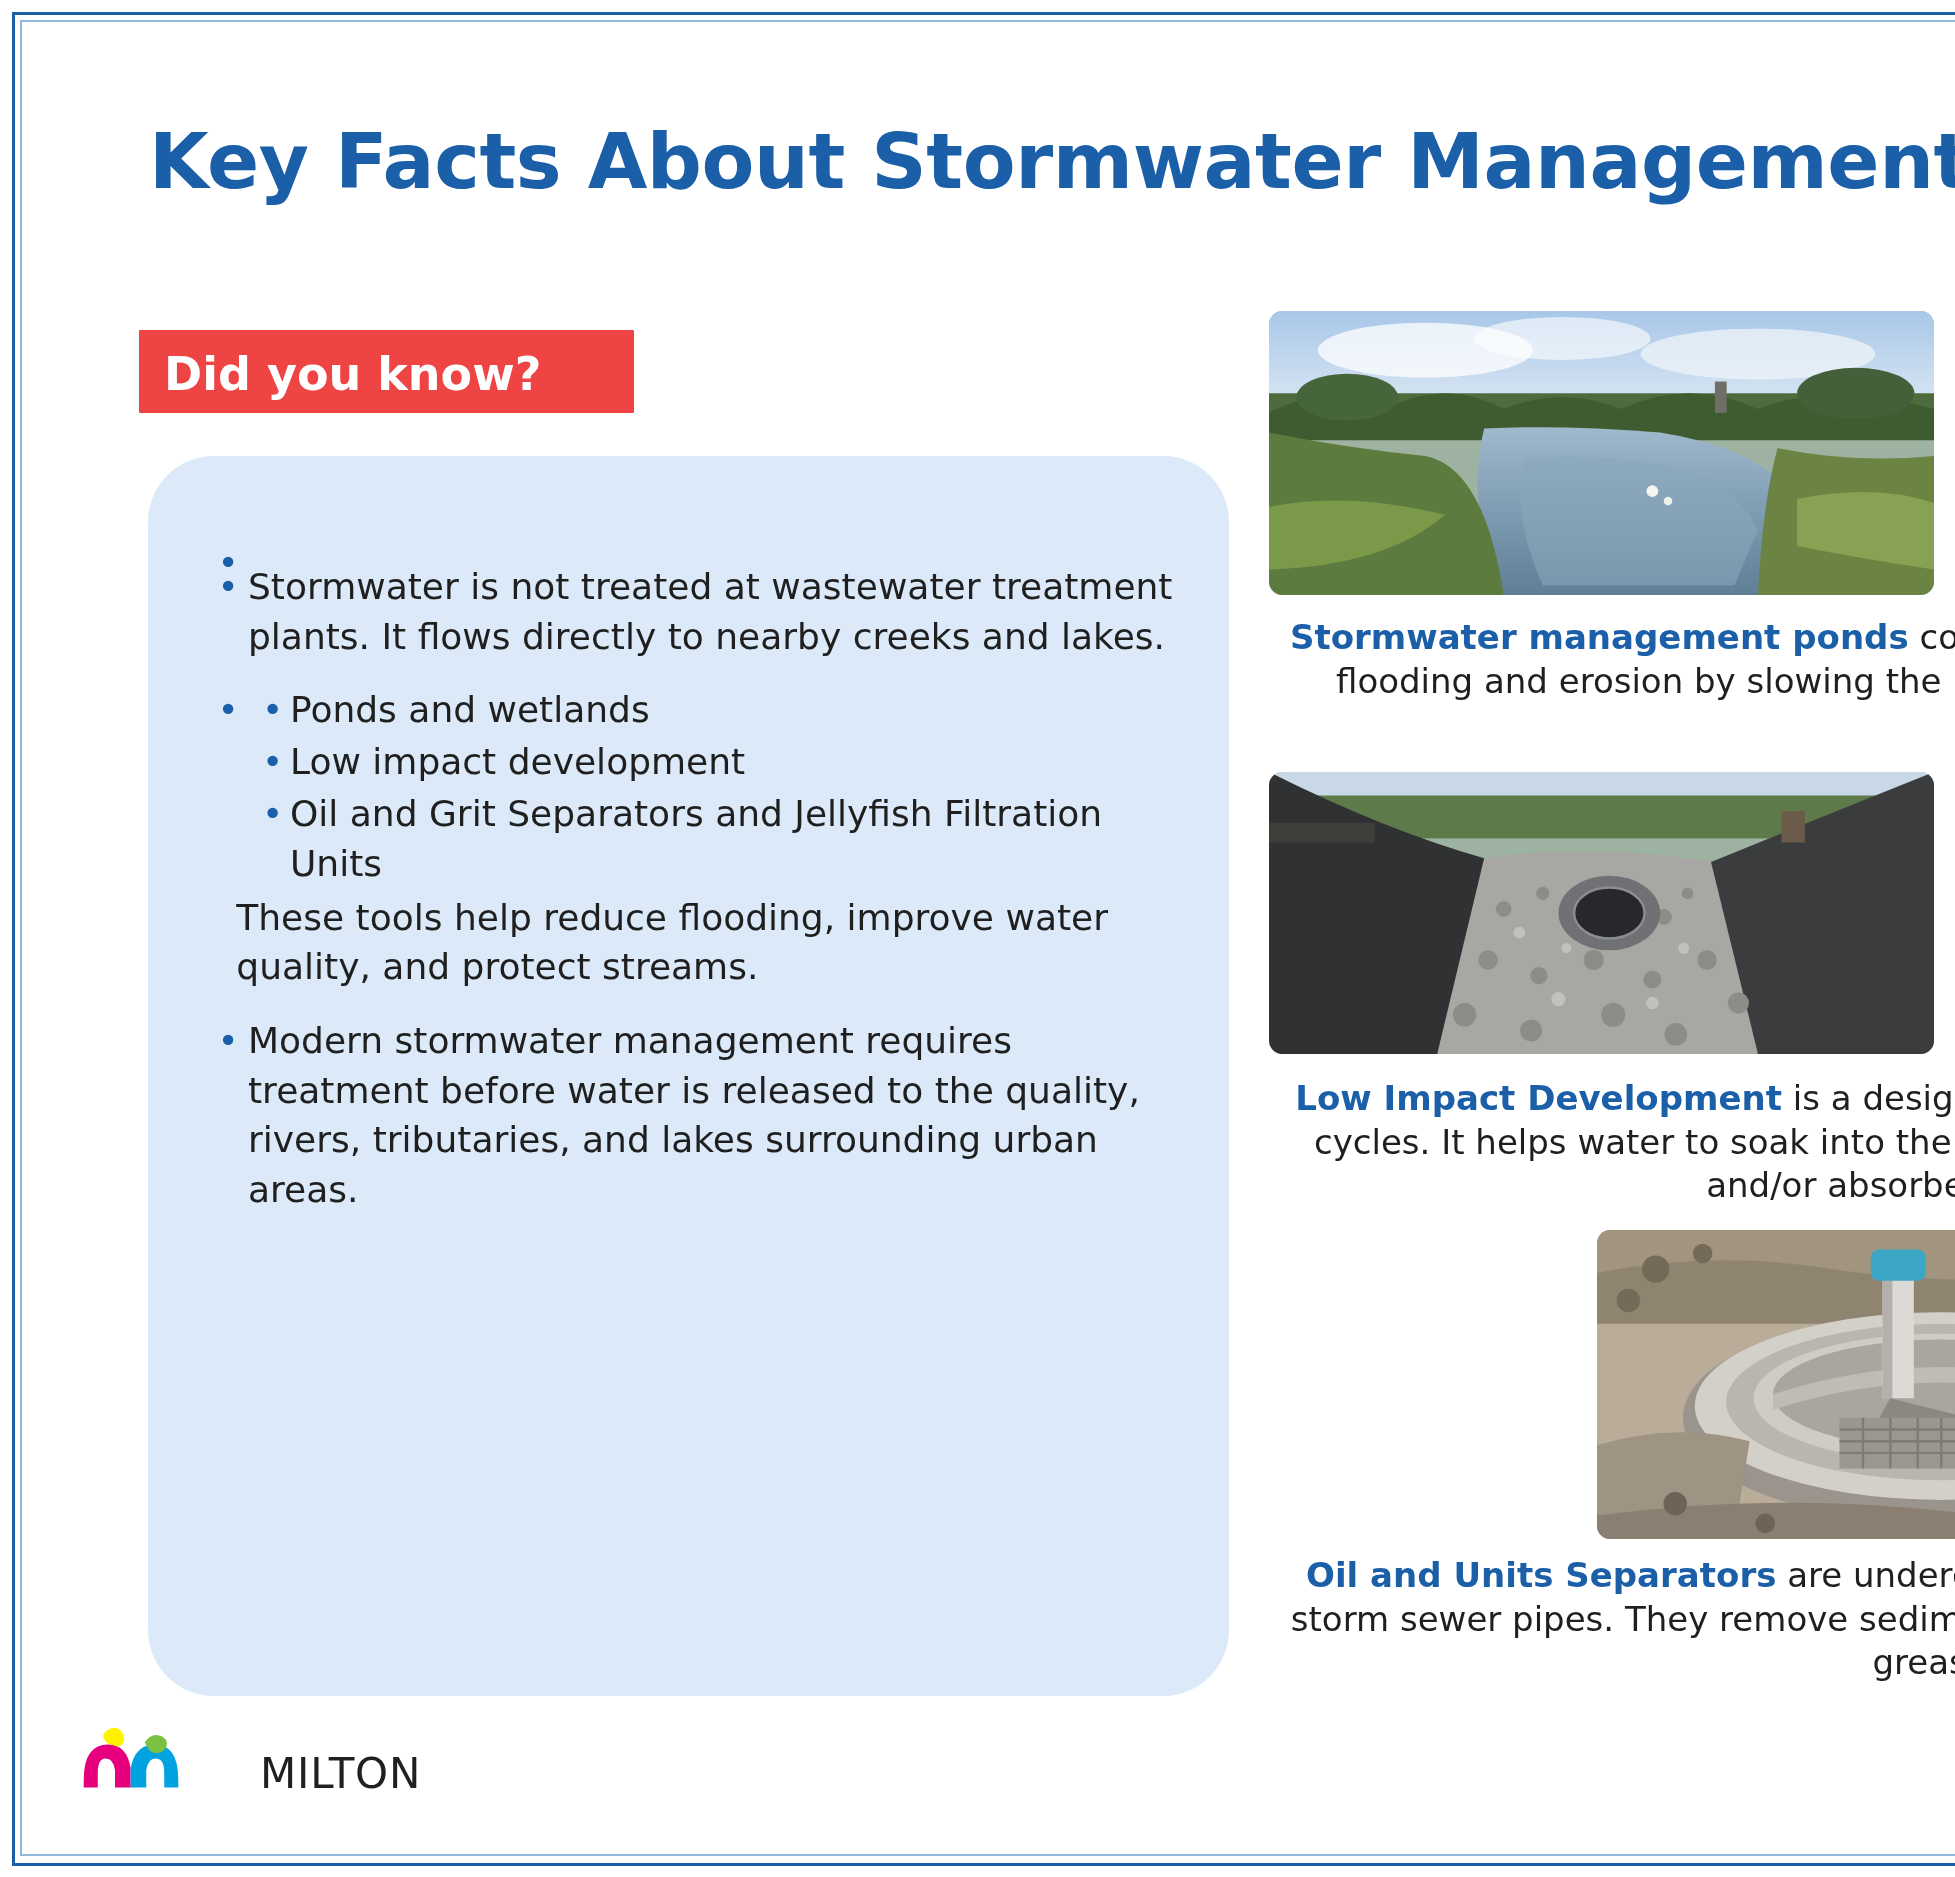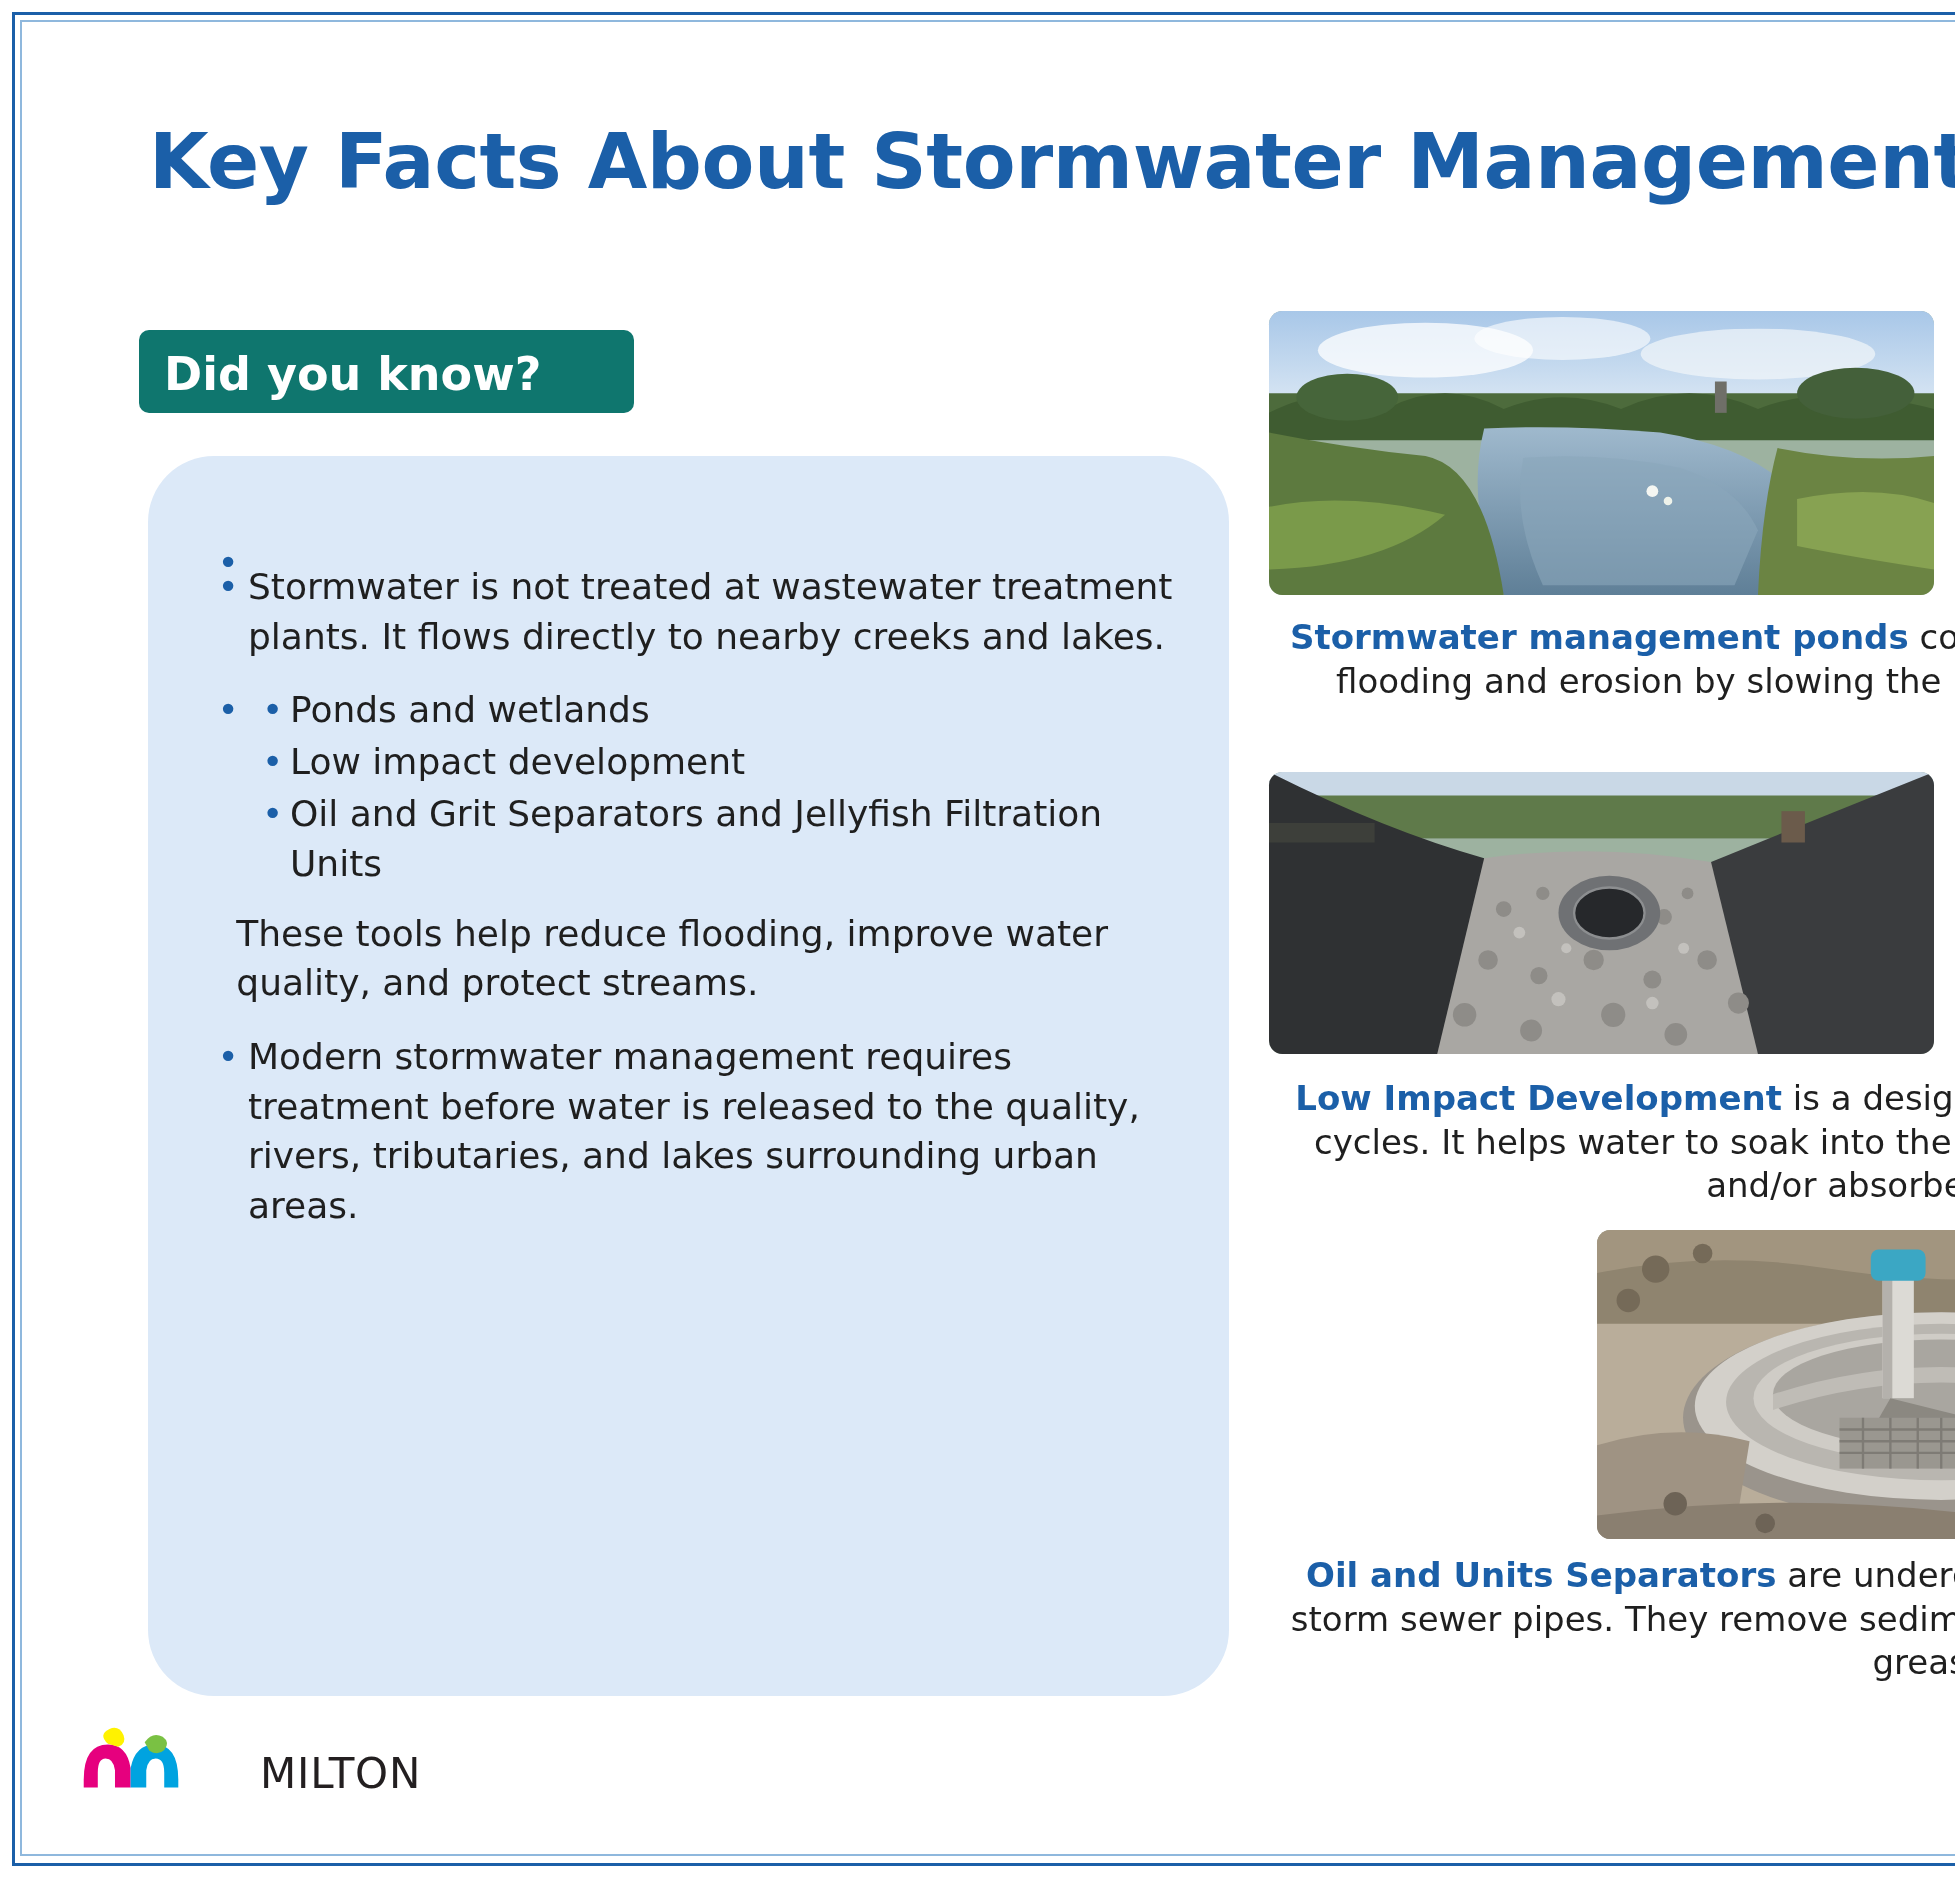--- a/index.html
+++ b/index.html
@@ -52,22 +52,22 @@
     font-family: "DejaVu Sans", sans-serif;
   }
 
   
   .banner {
     position: absolute;
     left: 139px;
     top: 330px;
     width: 495px;
     height: 83px;
-    background: #0f766e;
-    border-radius: 10px;
+    background: #ef4444;
+    border-radius: 1px;
     box-sizing: border-box;
   }
   .banner-text {
     position: absolute;
     left: 25px;
     top: 17px;
     font-size: 46px;
     font-weight: bold;
     color: #ffffff;
   }
@@ -113,21 +113,21 @@
     padding-left: 42px;
     margin-bottom: 2.3px;
   }
   .subitem .bullet {
     position: absolute;
     left: 14px;
     top: 0;
     color: #1b5fa8;
   }
   .fact-tail {
-    margin-top: 20px;
+    margin-top: 4px;
     margin-left: -11.7px;
   }
 
   
   .photo {
     position: absolute;
     border-radius: 13.3px;
     overflow: hidden;
     background: #9db2a0;
   }

